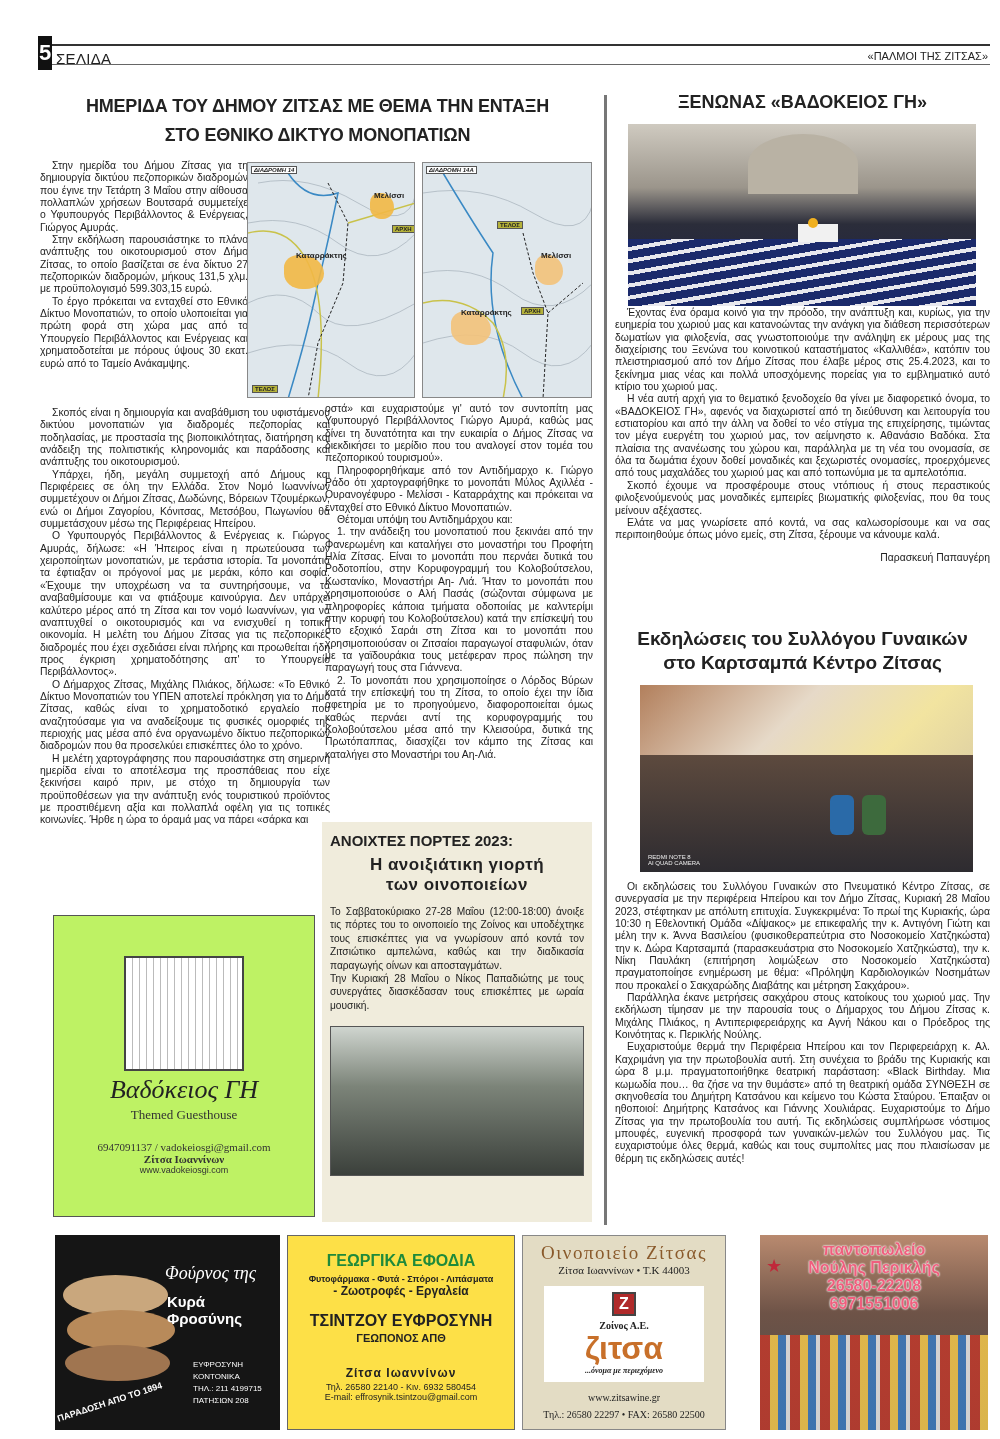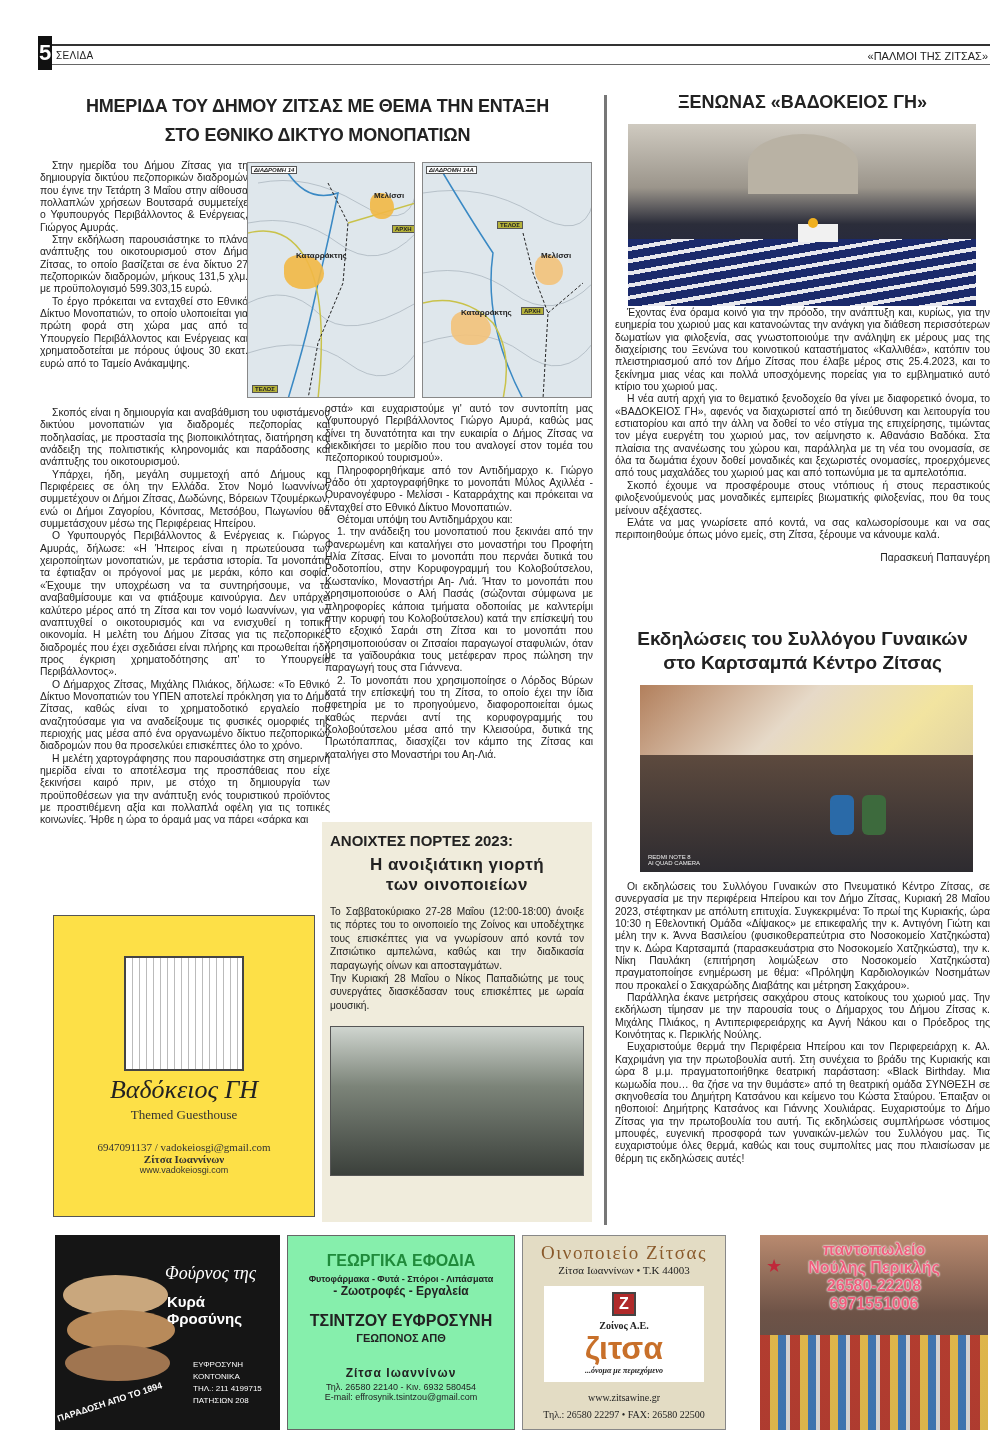--- a/index.html
+++ b/index.html
@@ -2,21 +2,21 @@
 <html><head>
 <meta charset="utf-8">
 <style>
   * { box-sizing: border-box; margin: 0; padding: 0; }
   body { width: 1000px; height: 1439px; background: #ffffff; font-family: "Liberation Sans", sans-serif; color: #222; position: relative; overflow: hidden; }
   .abs { position: absolute; }
   
   .hdr-rule-top { left: 40px; top: 44px; width: 950px; height: 2px; background: #333; }
   .hdr-rule-bot { left: 40px; top: 64px; width: 950px; height: 1px; background: #666; }
   .page-num { left: 38px; top: 36px; width: 14px; height: 34px; background: #111; color: #fff; font-weight: bold; font-size: 22px; line-height: 34px; text-align: center; }
-  .hdr-left { left: 56px; top: 50px; font-size: 10px; color: #222; letter-spacing: 0.3px; }
+  .hdr-left { left: 56px; top: 50px; font-size: 15px; color: #222; letter-spacing: 0.3px; }
   .hdr-right { right: 12px; top: 50px; font-size: 11px; color: #222; }
   .vsep { left: 604px; top: 95px; width: 3px; height: 1130px; background: #777; }
   .title-main { left: 40px; top: 92px; width: 555px; text-align: center; font-weight: bold; font-size: 18px; line-height: 29px; font-family: "Liberation Sans", sans-serif; letter-spacing: -0.2px; }
   .title-right { left: 615px; top: 92px; width: 375px; text-align: center; font-weight: bold; font-size: 18px; }
   p.body { font-size: 10.4px; line-height: 12.35px; text-align: justify; text-indent: 12px; color: #222; }
   .col1a { left: 40px; top: 160px; width: 208px; }
   .col1b { left: 40px; top: 407px; width: 290px; }
   .col2 { left: 325px; top: 403px; width: 268px; }
   .map { border: 1px solid #888; background: #dfe7ec; overflow: hidden; }
   .map1 { left: 247px; top: 162px; width: 168px; height: 236px; }
@@ -32,28 +32,28 @@
   .wine-p { font-size: 10.2px; line-height: 13.4px; text-align: justify; padding: 0 8px; margin-top: 10px; }
   .photo { background: linear-gradient(#cfd5cf, #7c8479 40%, #3b403b); border: 1px solid #555; }
   
   .bed-photo { left: 628px; top: 124px; width: 348px; height: 182px; background: linear-gradient(#cfcac0 0%, #9b958b 35%, #2b2d3a 55%, #1d2144 100%); overflow: hidden; }
   .col3 { left: 615px; width: 375px; }
   .author { font-size: 10.4px; text-align: right; }
   .ev-title { left: 615px; top: 627px; width: 375px; text-align: center; font-weight: bold; font-size: 19px; line-height: 24px; }
   .ev-photo { left: 640px; top: 685px; width: 333px; height: 187px; background: linear-gradient(135deg, #b27f5c 0%, #e6d9c8 35%, #f2e4a0 60%, #cdbfa6 100%); overflow: hidden; }
   .watermark { position: absolute; left: 8px; bottom: 6px; font-size: 6px; color: #eee; }
   
-  .card { left: 53px; top: 915px; width: 262px; height: 302px; border: 1px solid #555; background: #fde047; text-align: center; }
+  .card { left: 53px; top: 915px; width: 262px; height: 302px; border: 1px solid #555; background: #bef264; text-align: center; }
   .card-sign { font-family: "Liberation Serif", serif; font-style: italic; font-size: 26px; color: #222; margin-top: 4px; }
   .card-sub { font-family: "Liberation Serif", serif; font-size: 13px; color: #333; margin-top: 2px; }
   .card-line { font-family: "Liberation Serif", serif; font-size: 11px; color: #333; }
   
   .ad { top: 1235px; height: 195px; }
   .ad-bread { left: 55px; width: 225px; background: #151515; color: #fff; overflow: hidden; }
-  .ad-agro { left: 287px; width: 228px; background: #86efac; border: 1px solid #666; text-align: center; }
+  .ad-agro { left: 287px; width: 228px; background: #fde047; border: 1px solid #666; text-align: center; }
   .ad-winery { left: 522px; width: 204px; background: #e3dcc4; border: 1px solid #888; text-align: center; }
   .ad-shop { left: 760px; width: 228px; background: linear-gradient(#b98a6f, #6e5347 40%, #4a4a4a); overflow: hidden; text-align: center; }
 </style>
 </head>
 <body>
 
 <div class="abs hdr-rule-top"></div>
 <div class="abs hdr-rule-bot"></div>
 <div class="abs page-num">5</div>
 <div class="abs hdr-left">ΣΕΛΙΔΑ</div>

